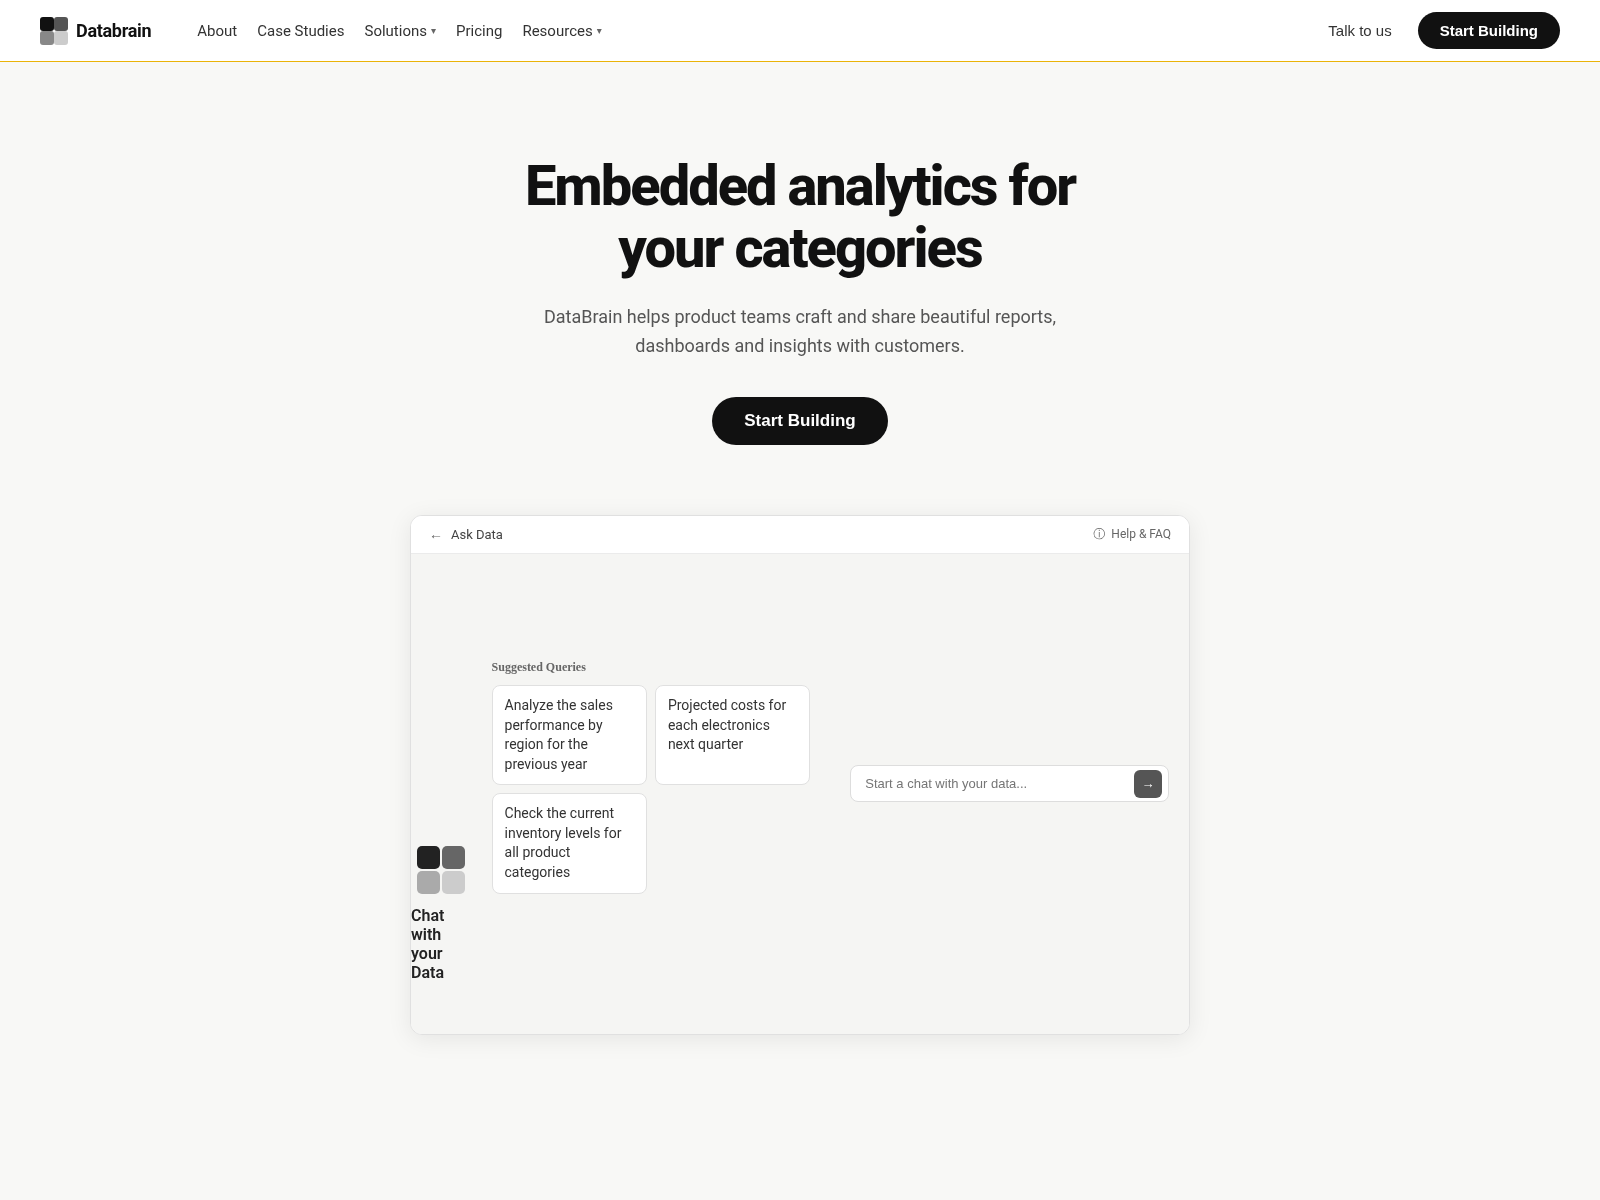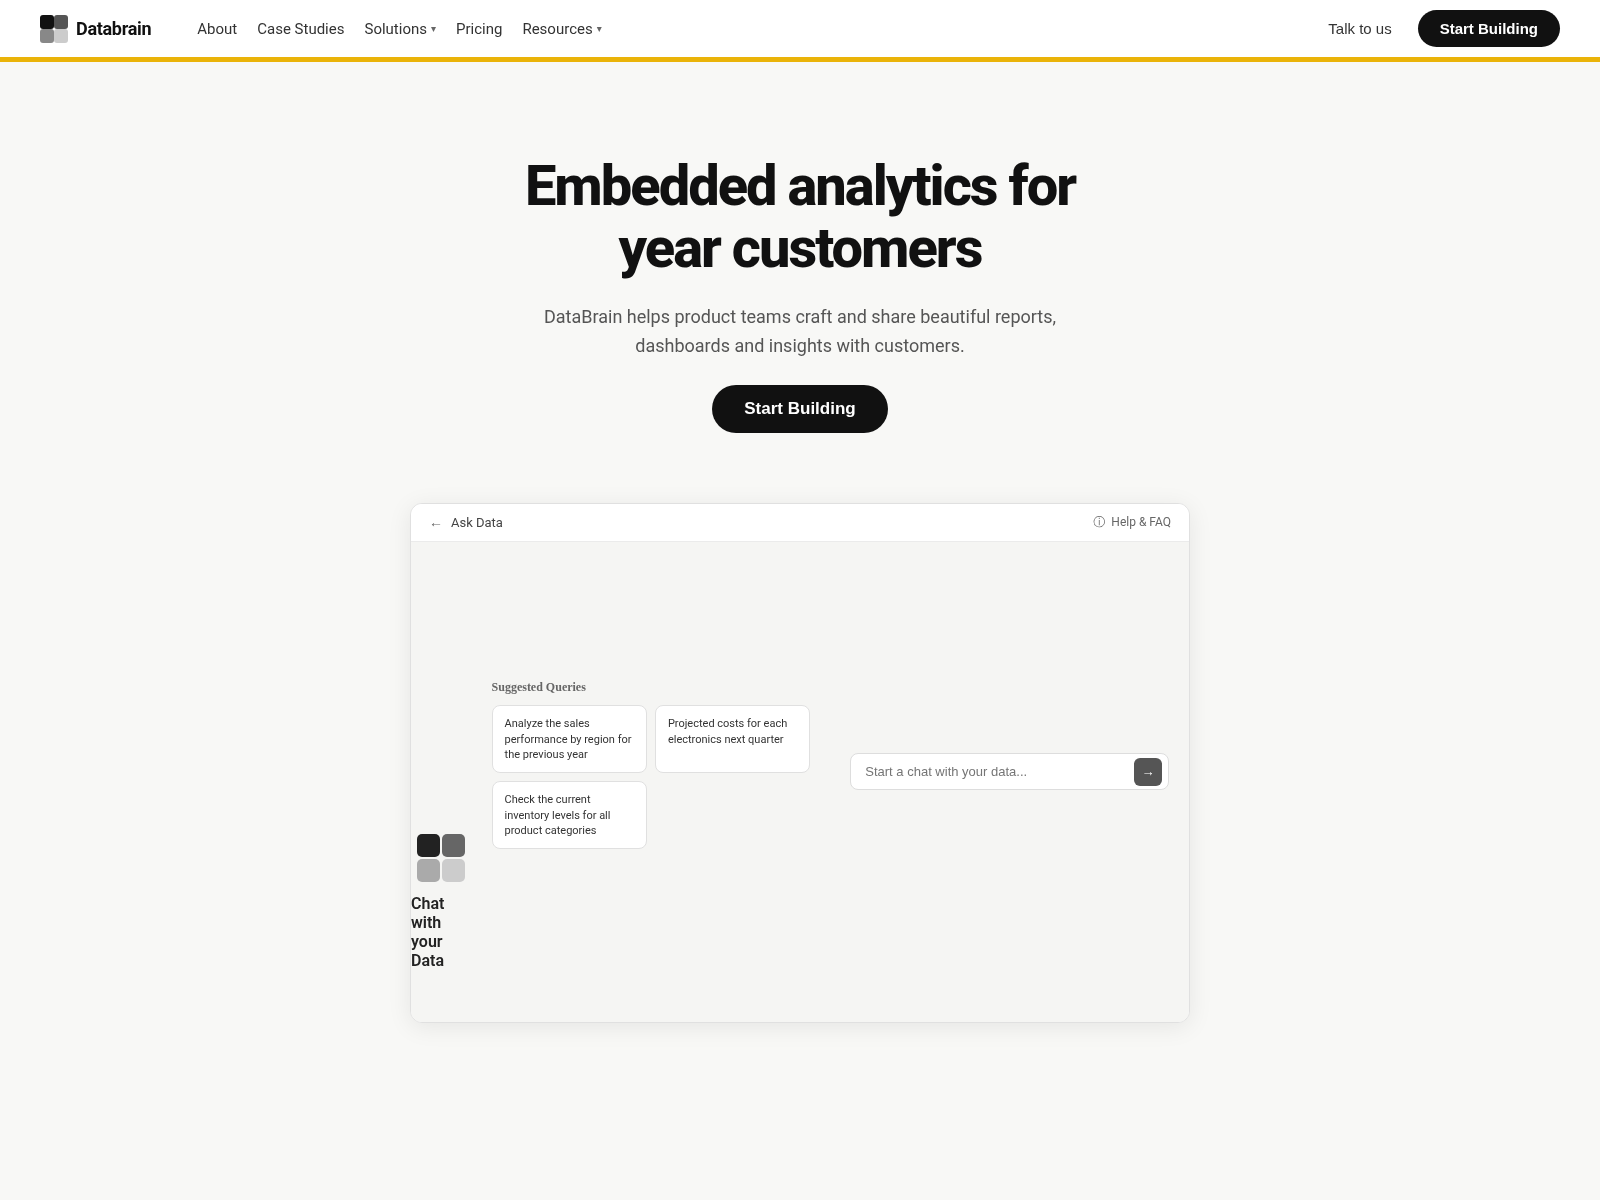--- a/index.html
+++ b/index.html
@@ -7,21 +7,21 @@
     body {
       font-family: -apple-system, BlinkMacSystemFont, 'Segoe UI', Roboto, Helvetica, Arial, sans-serif;
       background: #f8f8f6;
       color: #111;
       min-height: 1200px;
     }
 
     
     nav {
       background: #fff;
-      border-bottom: 5px solid #eab308;
+      border-bottom: 1px solid #eab308;
       display: flex;
       align-items: center;
       justify-content: space-between;
       padding: 0 40px;
       height: 62px;
       position: sticky;
       top: 0;
       z-index: 100;
     }
 
@@ -112,21 +112,21 @@
       letter-spacing: -2px;
       max-width: 700px;
       margin: 14px auto 24px;
       color: #111;
     }
 
     .hero-subtitle {
       font-size: 18px;
       color: #555;
       max-width: 520px;
-      margin: 0 auto 24px;
+      margin: 0 auto 36px;
       line-height: 1.6;
     }
 
     .btn-start-hero {
       background: #111;
       color: #fff;
       border: none;
       border-radius: 28px;
       padding: 14px 32px;
       font-size: 17px;
@@ -232,21 +232,21 @@
       grid-template-columns: 1fr 1fr;
       gap: 8px;
       margin-bottom: 14px;
     }
 
     .suggested-chip {
       background: #fff;
       border: 1px solid #e0e0e0;
       border-radius: 8px;
       padding: 10px 12px;
-      font-size: 11px;
+      font-size: 14px;
       color: #333;
       cursor: pointer;
       line-height: 1.4;
     }
 
     .demo-input-row {
       width: 100%;
       max-width: 580px;
       padding: 0 20px;
     }
@@ -324,21 +324,21 @@
 
   <div class="nav-right">
     <button class="btn-talk">Talk to us</button>
     <button class="btn-start-nav">Start Building</button>
   </div>
 </nav>
 
 <section class="hero">
   <h1 class="hero-title">
     <span>Embedded analytics for</span><br>
-    <span>year customers</span>
+    <span>your categories</span>
   </h1>
   <p class="hero-subtitle">DataBrain helps product teams craft and share beautiful reports, dashboards and insights with customers.</p>
   <button class="btn-start-hero">Start Building</button>
 </section>
 
 <div class="demo-wrapper">
   <div class="demo-window">
 
     <div class="demo-topbar">
       <div class="demo-topbar-left">

